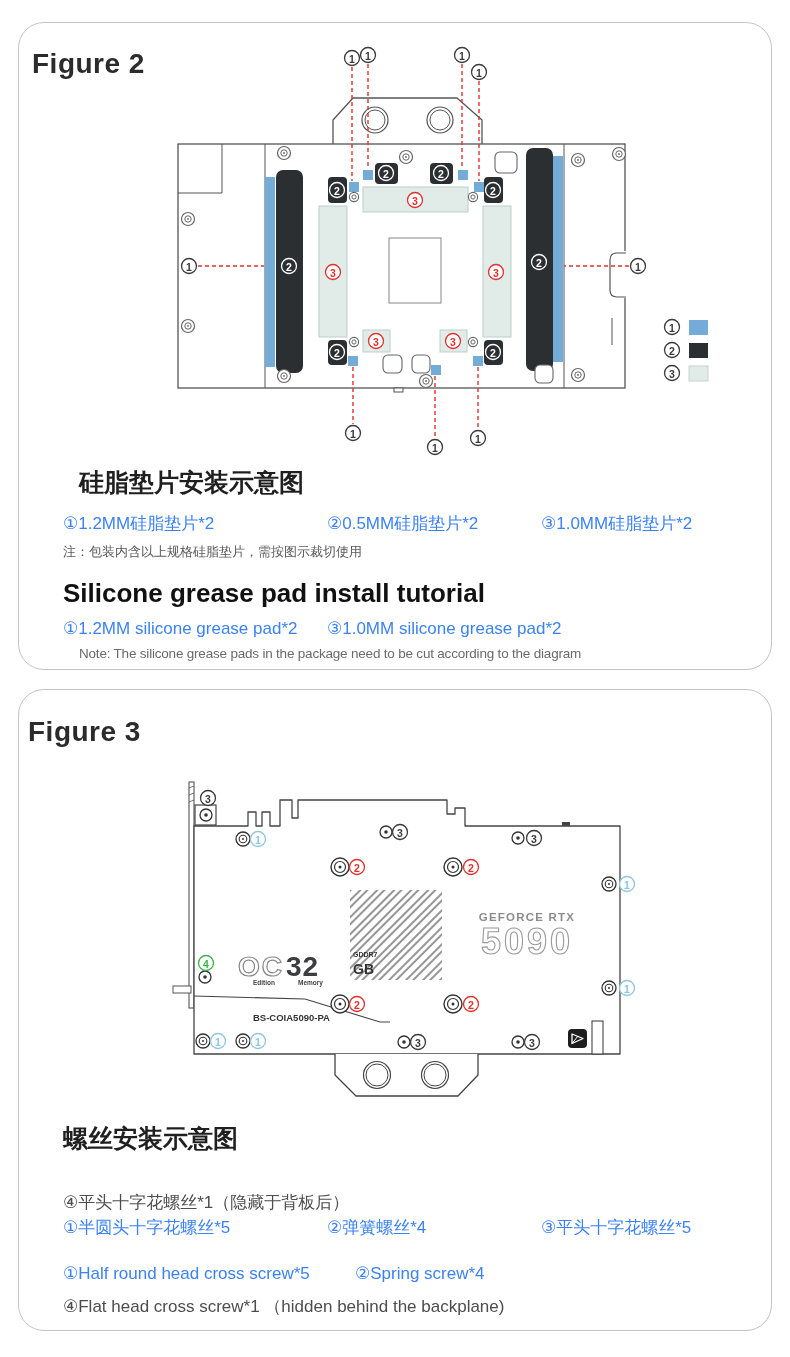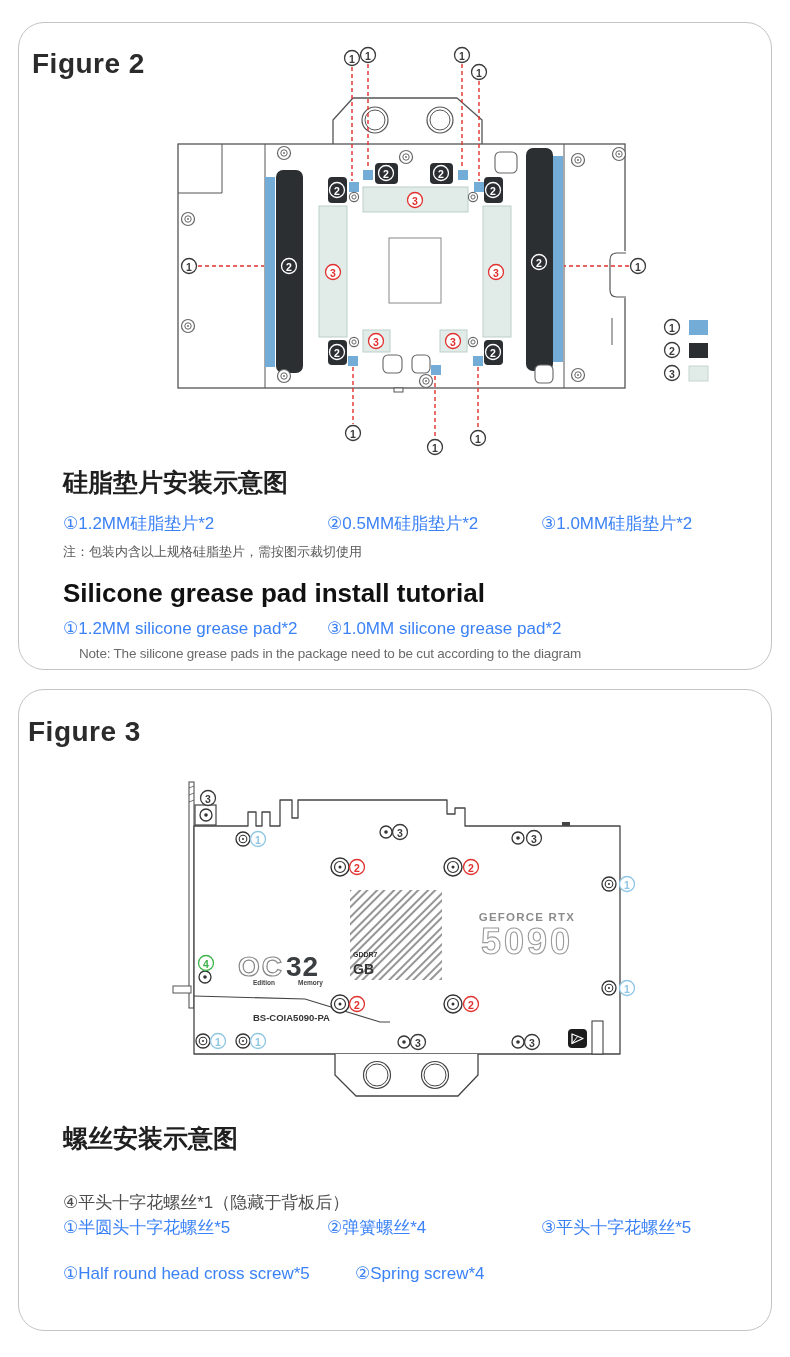--- a/index.html
+++ b/index.html
@@ -248,21 +248,21 @@
           <circle cx="672" cy="350" r="7.5" fill="#fff" stroke="#3a3a3a" stroke-width="1.3"></circle>
           <text x="672" y="350.5" fill="#3a3a3a" text-anchor="middle" dominant-baseline="central" font-size="10.5" font-weight="700">2</text>
         </g>
         <g>
           <circle cx="672" cy="373" r="7.5" fill="#fff" stroke="#3a3a3a" stroke-width="1.3"></circle>
           <text x="672" y="373.5" fill="#3a3a3a" text-anchor="middle" dominant-baseline="central" font-size="10.5" font-weight="700">3</text>
         </g>
       </g>
   </svg>
 
-  <div class="h-zh" style="top:466px;">硅脂垫片安装示意图</div>
+  <div class="h-zh" style="top:466px;margin-left:16px;">硅脂垫片安装示意图</div>
   <div class="row" style="top:512px;">
     <span class="c1">①1.2MM硅脂垫片*2</span>
     <span class="c2">②0.5MM硅脂垫片*2</span>
     <span class="c3">③1.0MM硅脂垫片*2</span>
   </div>
   <div class="note" style="top:543px;">注：包装内含以上规格硅脂垫片，需按图示裁切使用</div>
   <div class="h-en" style="top:578px;">Silicone grease pad install tutorial</div>
   <div class="row" style="top:618px;">
     <span class="c1">①1.2MM silicone grease pad*2</span>
     <span class="c3">③1.0MM silicone grease pad*2</span>
@@ -404,14 +404,15 @@
   <div class="row" style="top:1216px;">
     <span class="c1">①半圆头十字花螺丝*5</span>
     <span class="c2">②弹簧螺丝*4</span>
     <span class="c3">③平头十字花螺丝*5</span>
   </div>
   <div class="single" style="top:1191px;">④平头十字花螺丝*1（隐藏于背板后）</div>
   <div class="row" style="top:1263px;gap:28px;">
     <span class="c1">①Half round head cross screw*5</span>
     <span class="c2">②Spring screw*4</span>
   </div>
+  <div class="single" style="top:1295px;">④Flat head cross screw*1 （hidden behind the backplane)</div>
 
 </div>
 
 </body></html>

